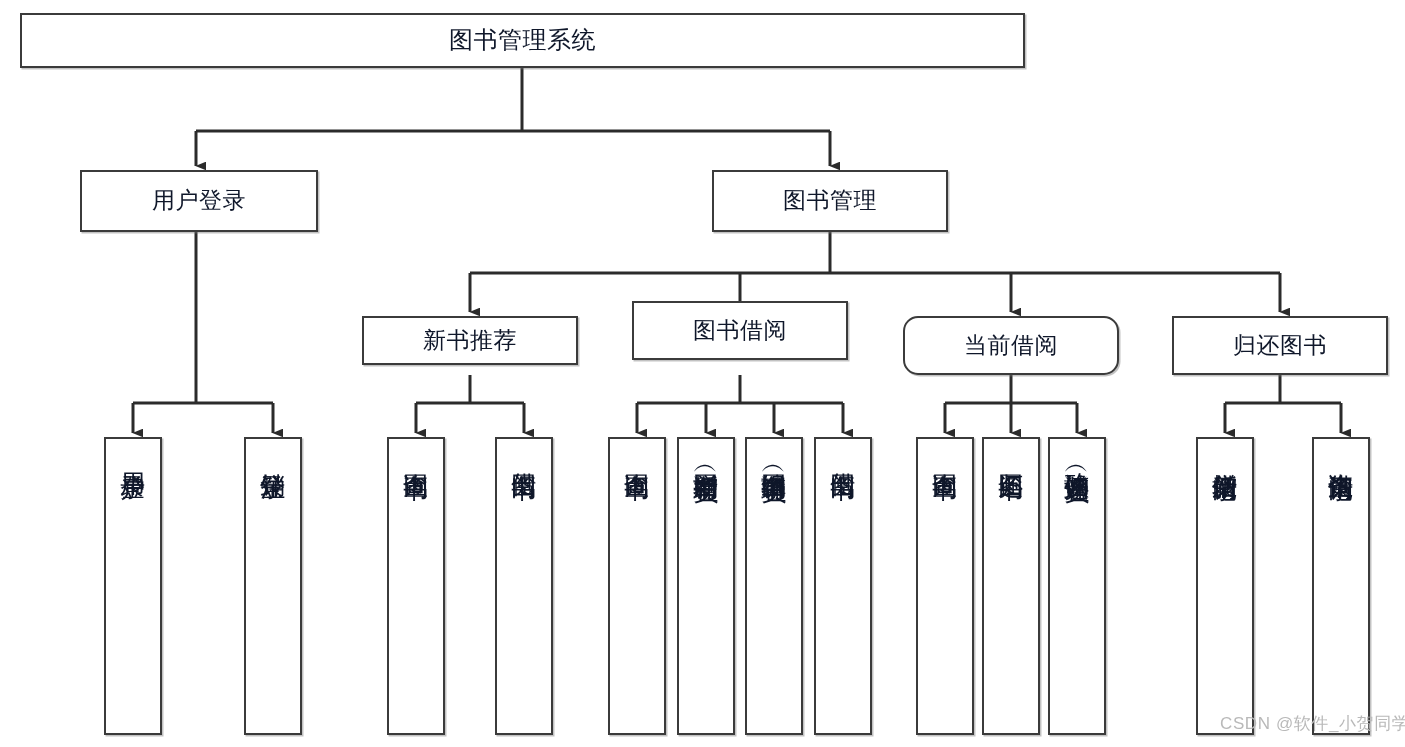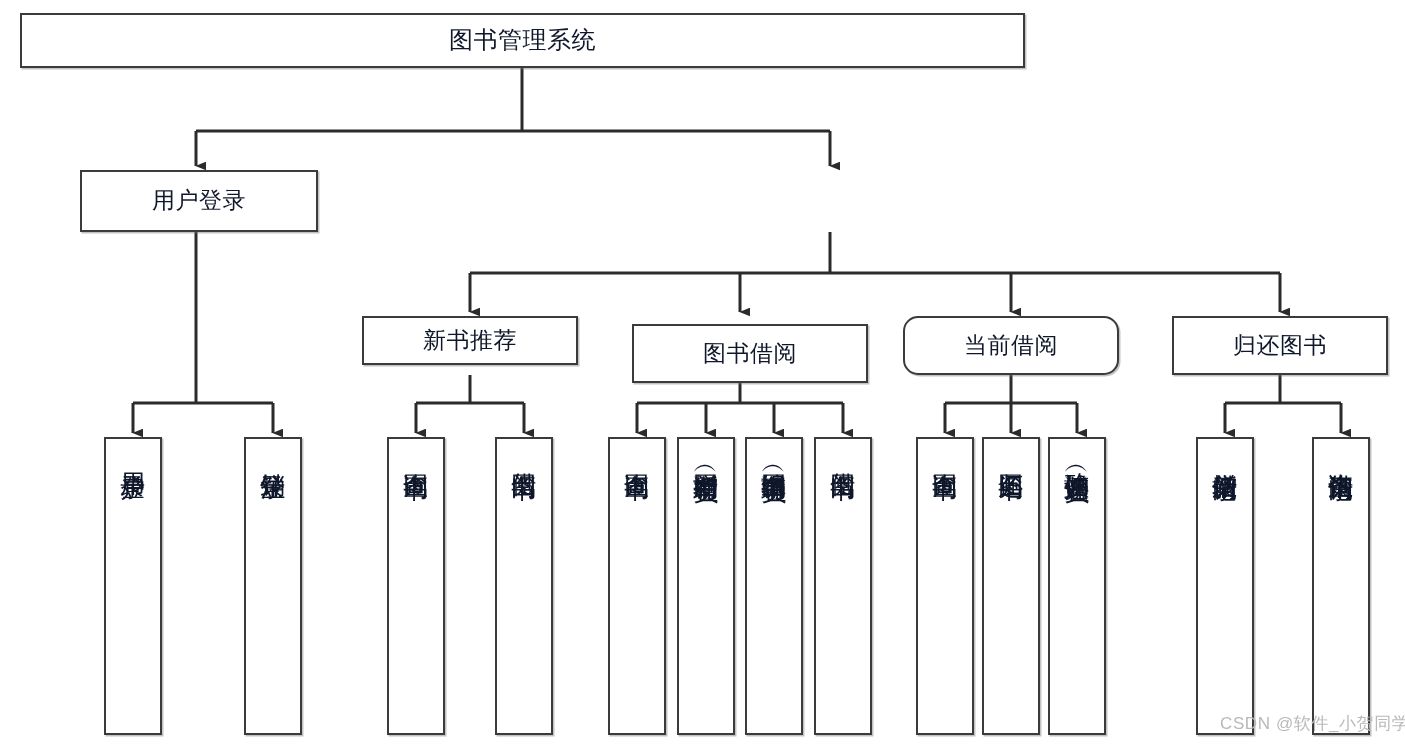--- a/index.html
+++ b/index.html
@@ -124,25 +124,28 @@
     </g>
   </svg>
 
   <div class="node root" style="left:20px; top:13px; width:1005px; height:55px;">
     <span class="lbl">图书管理系统</span>
   </div>
 
   <div class="node" style="left:80px; top:170px; width:238px; height:62px;">
     <span class="lbl">用户登录</span>
   </div>
+  <div class="node" style="left:712px; top:170px; width:236px; height:62px;">
+    <span class="lbl">图书管理</span>
+  </div>
 
   <div class="node" style="left:362px; top:316px; width:216px; height:49px;">
     <span class="lbl">新书推荐</span>
   </div>
-  <div class="node" style="left:632px; top:324px; width:236px; height:59px;">
+  <div class="node" style="left:632px; top:301px; width:216px; height:59px;">
     <span class="lbl">图书借阅</span>
   </div>
   <div class="node" style="left:903px; top:316px; width:216px; height:59px;border-radius:15px;">
     <span class="lbl">当前借阅</span>
   </div>
   <div class="node" style="left:1172px; top:316px; width:216px; height:59px;">
     <span class="lbl">归还图书</span>
   </div>
 
   <div class="node leaf" style="left:104px; top:437px; width:58px; height:298px;">

